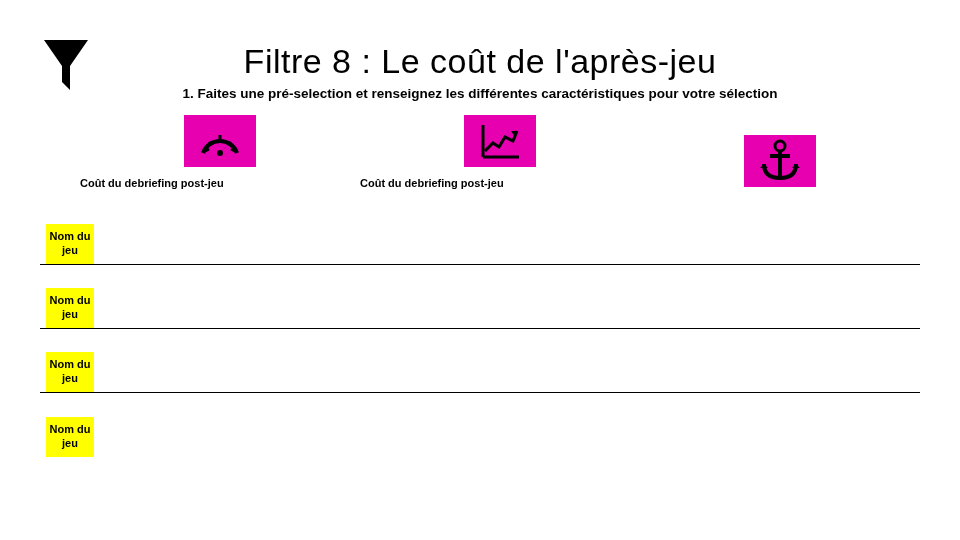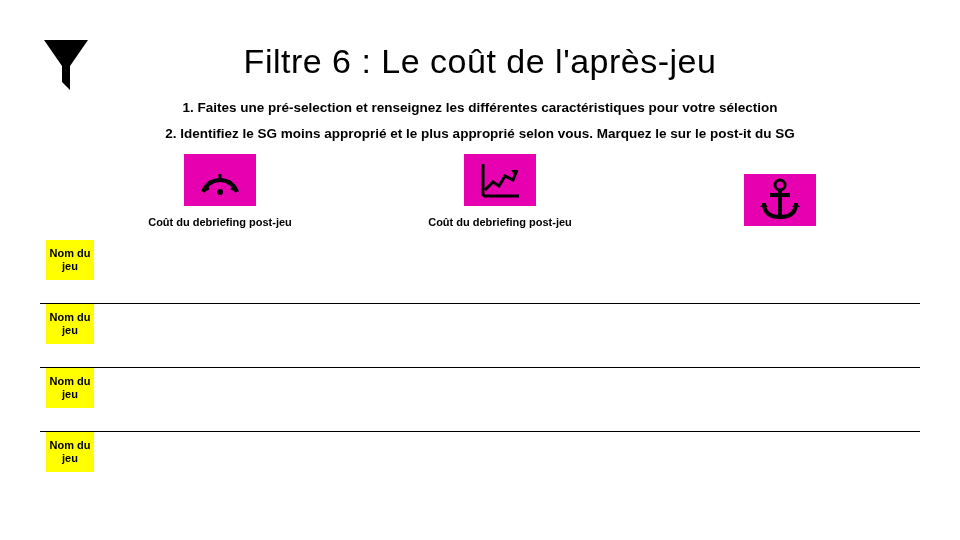--- a/index.html
+++ b/index.html
@@ -21,33 +21,32 @@
     text-align: center;
     font-size: 34px;
     font-weight: 400;
     padding-top: 42px;
     letter-spacing: 0.5px;
   }
   .instructions {
     text-align: center;
     font-size: 13.5px;
     font-weight: 700;
-    margin-top: 14px;
     line-height: 1.9;
   }
   .columns {
     display: flex;
     justify-content: space-around;
     align-items: flex-end;
     margin-top: 6px;
     padding: 0 40px 0 80px;
   }
   .col {
     flex: 1;
-    text-align: center;
+    text-align: left;
   }
   .col-icon-wrap {
     display: flex;
     justify-content: center;
     align-items: center;
     height: 56px;
   }
   .magenta-box {
     background: #e600b0;
     display: inline-flex;
@@ -62,21 +61,21 @@
     margin-top: 8px;
   }
   .rows {
     margin-top: 12px;
     padding: 0 40px 0 40px;
   }
   .row {
     border-bottom: 1px solid #000;
     height: 64px;
     display: flex;
-    align-items: flex-start;
+    align-items: flex-end;
   }
   .row:last-child { border-bottom: none; }
   .sticky {
     background: #ffff00;
     font-size: 11px;
     font-weight: 600;
     text-align: center;
     line-height: 1.2;
     width: 48px;
     height: 40px;
@@ -88,25 +87,24 @@
 </style>
 </head>
 <body>
 
 <div class="funnel-icon">
   <svg width="48" height="56" viewBox="0 0 48 56">
     <polygon points="2,2 46,2 28,28 28,52 20,44 20,28" fill="#000"></polygon>
   </svg>
 </div>
 
-<h1 class="title">Filtre 6 : Le coût de l'après-jeu</h1>
+<h1 class="title">Filtre 8 : Le coût de l'après-jeu</h1>
 
 <div class="instructions">
   <div>1. Faites une pré-selection et renseignez les différentes caractéristiques pour votre sélection</div>
-  <div>2. Identifiez le SG moins approprié et le plus approprié selon vous. Marquez le sur le post-it du SG</div>
 </div>
 
 <div class="columns">
 
   <div class="col">
     <div class="col-icon-wrap">
       <div class="magenta-box">
         <svg width="50" height="40" viewBox="0 0 50 40">
           <path d="M8 32 A18 18 0 0 1 42 32" fill="none" stroke="#000" stroke-width="4"></path>
           <line x1="10" y1="30" x2="14" y2="28" stroke="#000" stroke-width="3"></line>

